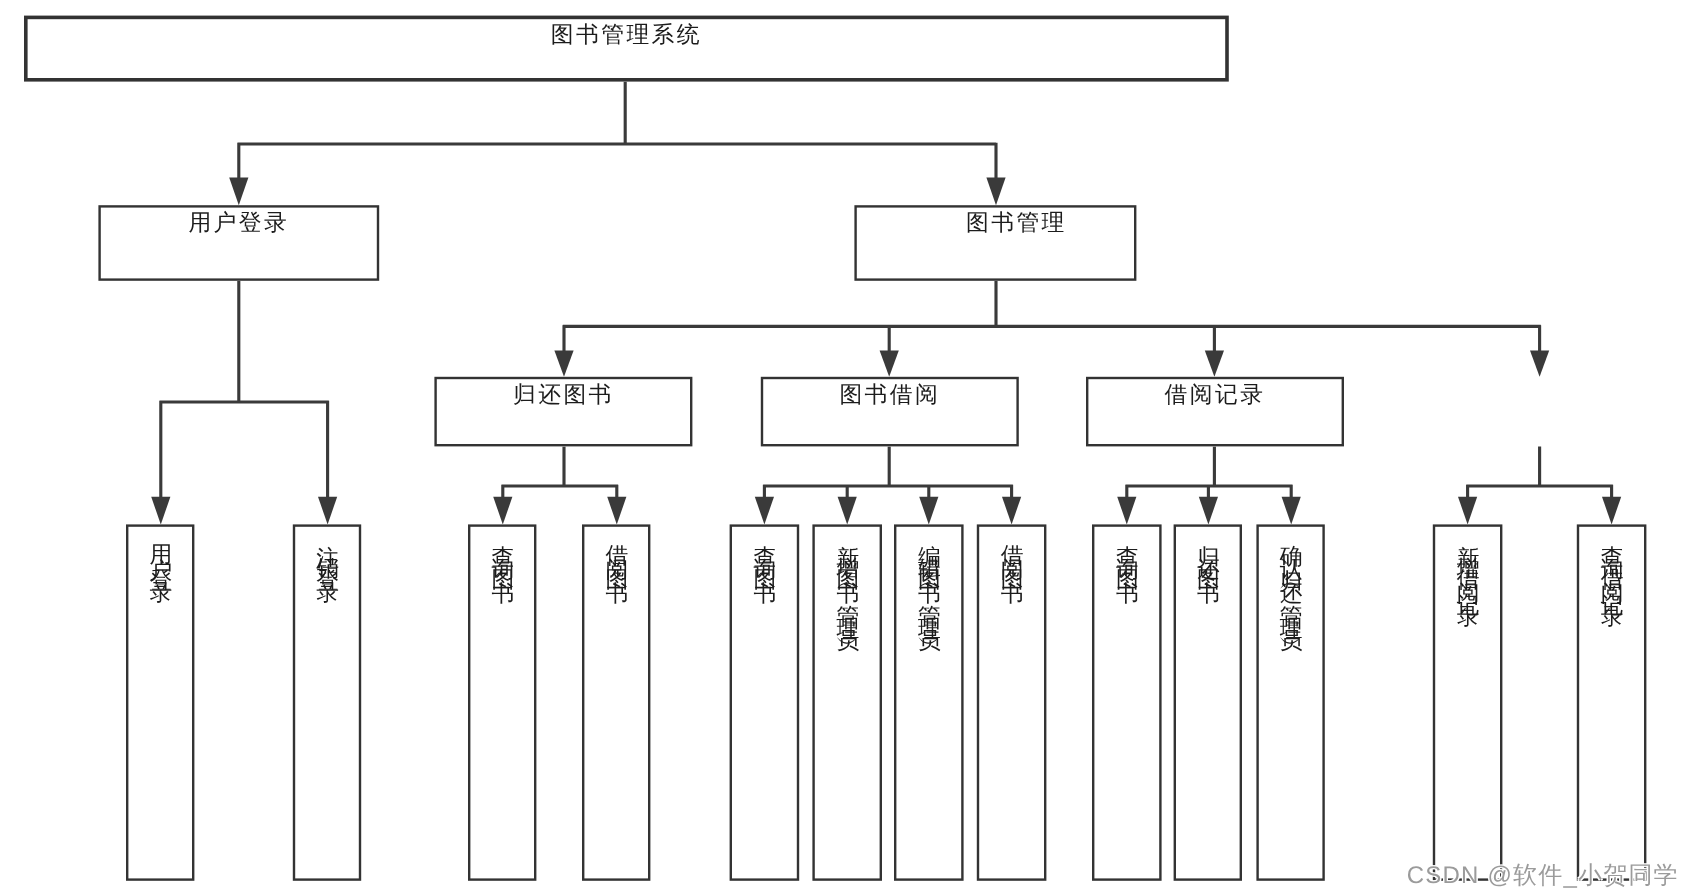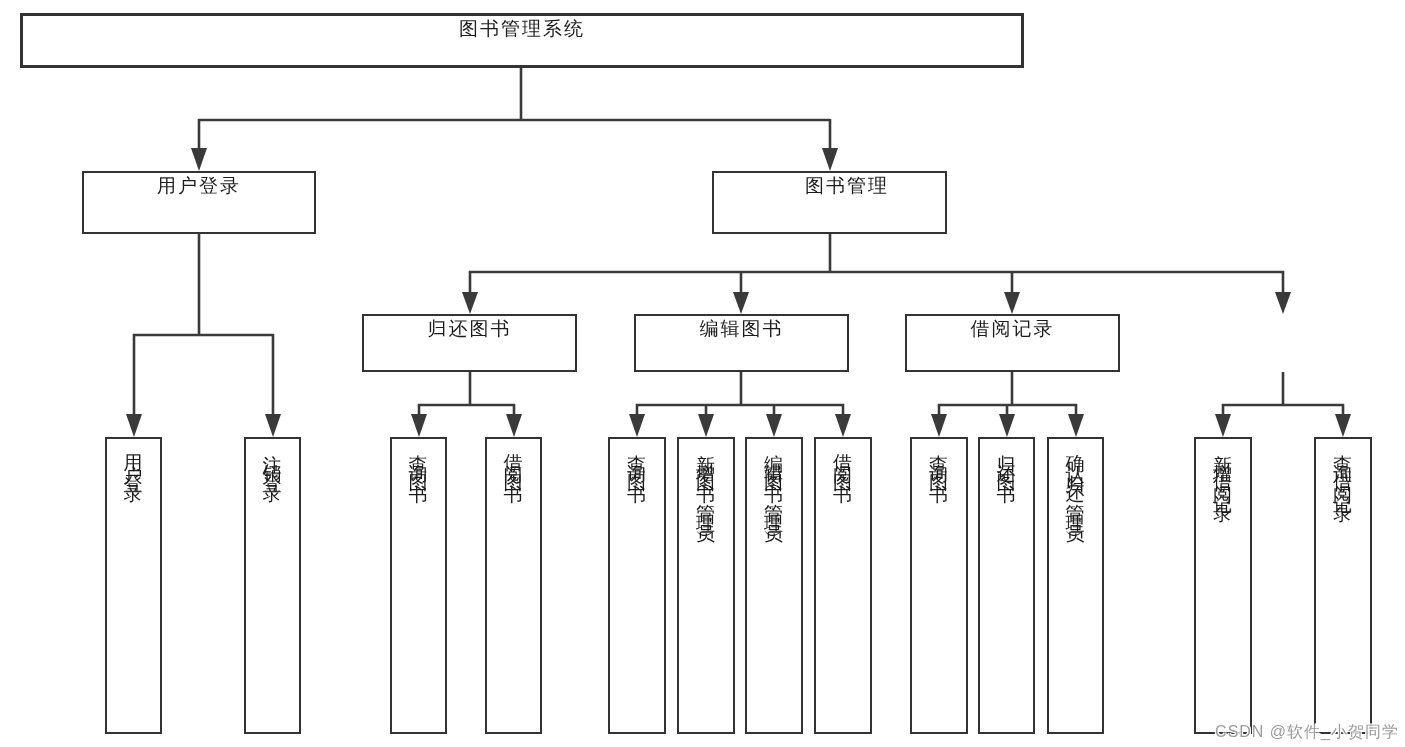--- a/index.html
+++ b/index.html
@@ -16,21 +16,21 @@
     color:#1c1c1c;z-index:2;
   }
   .lvl1{border-width:3px;}
   .h .label{font-size:19px;letter-spacing:2px;white-space:nowrap;}
   .v .label{
     writing-mode:vertical-rl;text-orientation:mixed;
     font-size:19px;letter-spacing:10px;line-height:1;white-space:nowrap;
   }
   .watermark{
     position:absolute;right:6px;bottom:4px;z-index:3;
-    font-size:16px;color:#9b9b9b;letter-spacing:1px;
+    font-size:20px;color:#9b9b9b;letter-spacing:1px;
     text-shadow:1px 1px 0 #ffffff,-1px -1px 0 #ffffff,1px -1px 0 #ffffff,-1px 1px 0 #ffffff;
   }
 </style>
 </head>
 <body>
 
 <div class="canvas">
 
   <svg class="wires" width="1405" height="747" viewBox="0 0 1405 747">
 
@@ -90,21 +90,21 @@
     <span class="label">用户登录</span>
   </div>
   <div class="box h" style="left:712px;top:171px;width:235px;height:63px;padding-left:35px;">
     <span class="label">图书管理</span>
   </div>
 
   <div class="box h" style="left:362px;top:314px;width:215px;height:58px;">
     <span class="label">归还图书</span>
   </div>
   <div class="box h" style="left:634px;top:314px;width:215px;height:58px;">
-    <span class="label">编辑图书</span>
+    <span class="label">图书借阅</span>
   </div>
   <div class="box h" style="left:905px;top:314px;width:215px;height:58px;">
     <span class="label">借阅记录</span>
   </div>
 
   <div class="box v" style="left:105px;top:437px;width:57px;height:297px;">
     <span class="label">用户登录</span>
   </div>
   <div class="box v" style="left:244px;top:437px;width:57px;height:297px;">
     <span class="label">注销登录</span>

